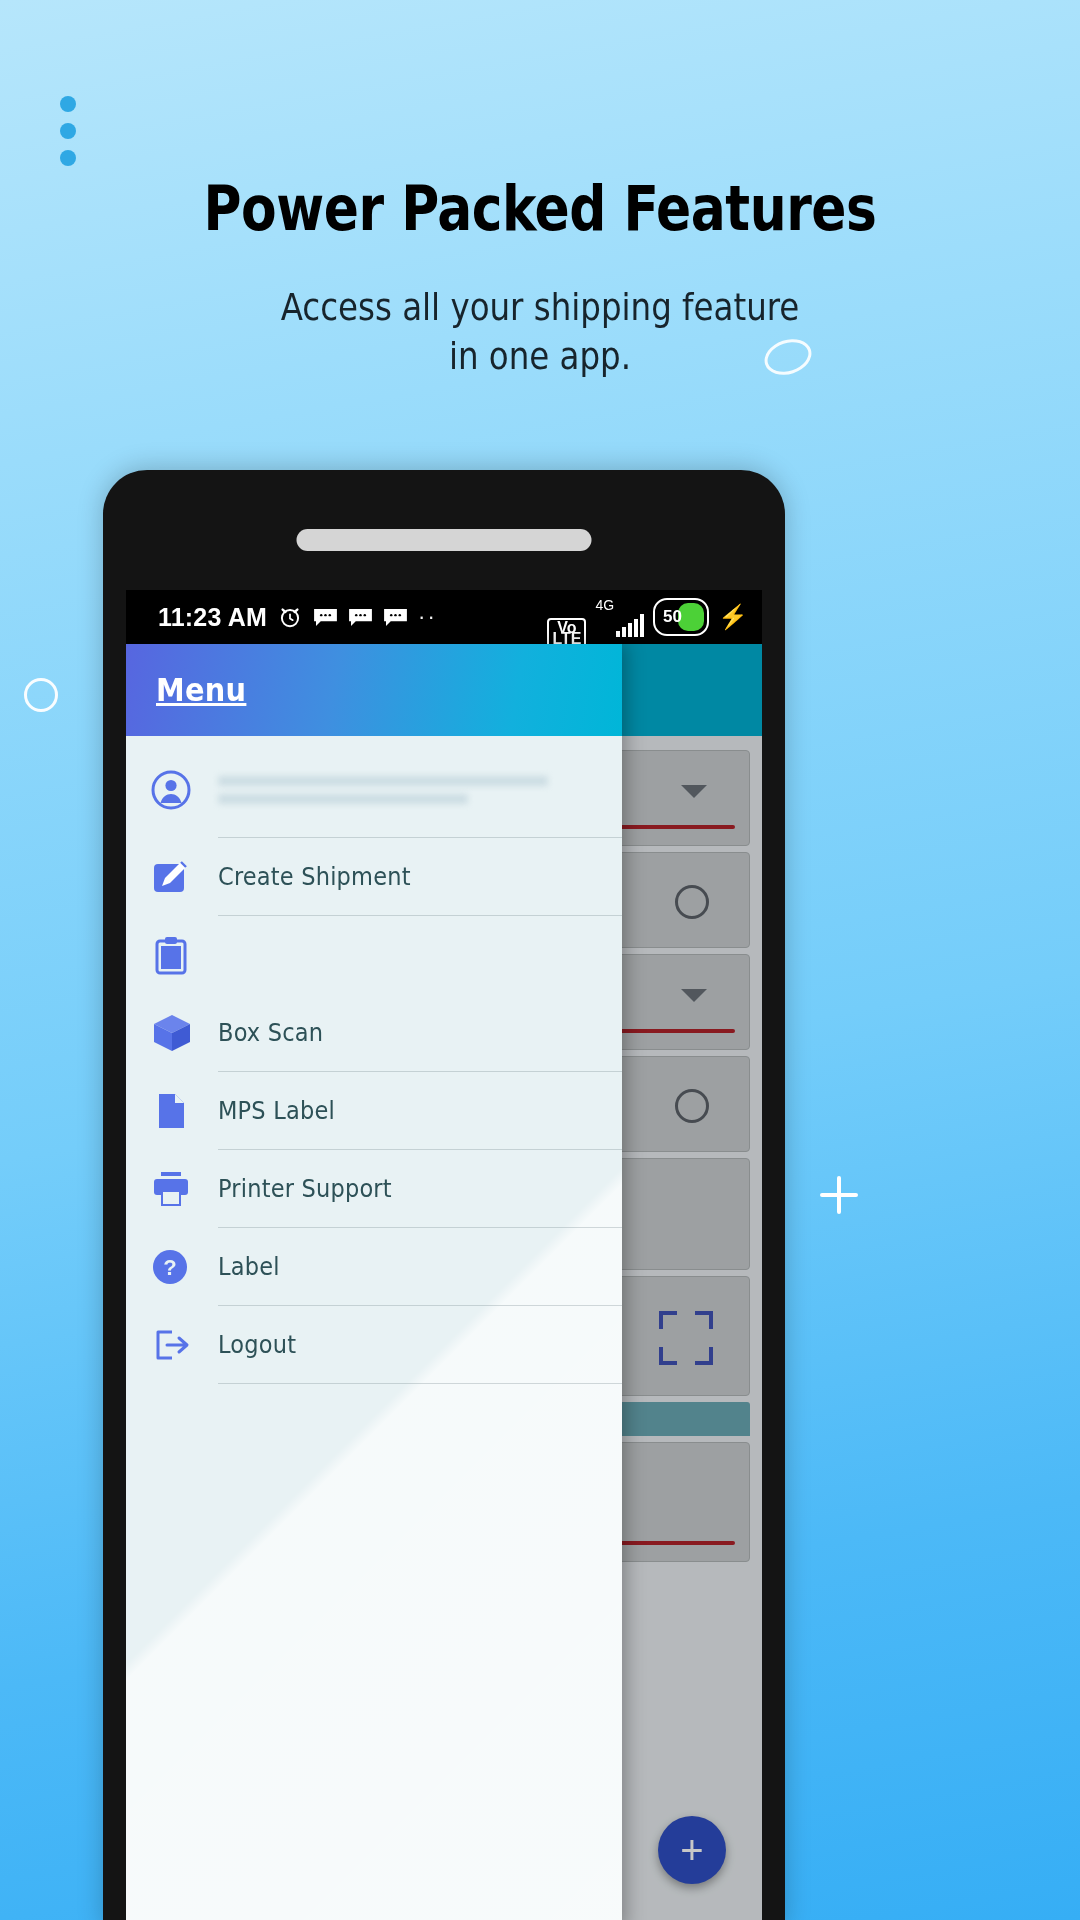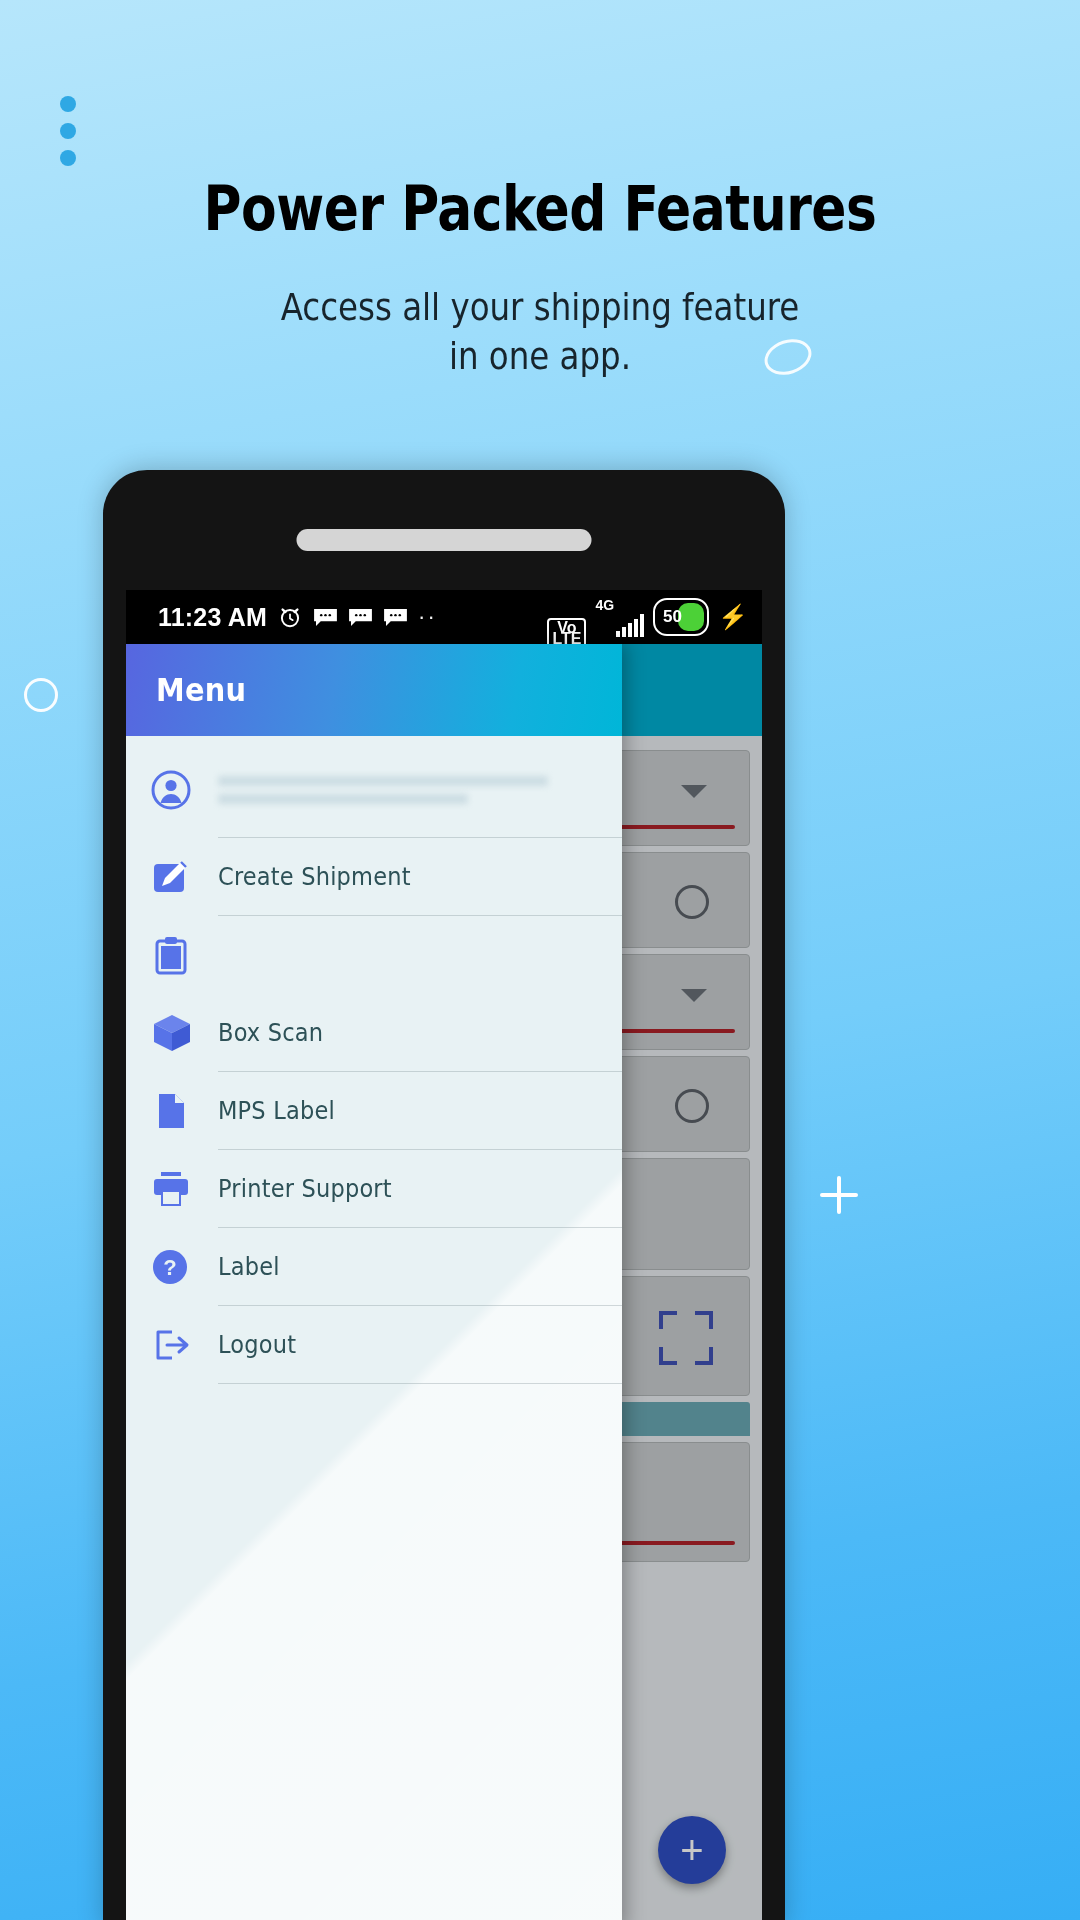--- a/index.html
+++ b/index.html
@@ -97,21 +97,21 @@
   .sb-right { display: flex; align-items: center; gap: 9px; }
   .icon-alarm { width: 26px; height: 26px; display:block; }
   .icon-msg { width: 25px; height: 19px; display:block; }
   .sb-dots { font-size: 22px; line-height: 10px; letter-spacing: 2px; opacity:.95; }
   .volte {
     border: 2px solid #ffffff; border-radius: 4px;
     font-size: 16px; font-weight: 700; line-height: 11px;
     padding: 2px 3px; text-align: center; margin-top: 32px;
   }
   .net { display: flex; align-items: flex-end; gap: 2px; }
-  .net-label { font-size: 14px; font-weight: 700; margin-bottom: 24px; }
+  .net-label { font-size: 14px; font-weight: 400; margin-bottom: 24px; }
   .bars { display: flex; align-items: flex-end; gap: 2px; height: 24px; }
   .bars span { width: 4px; background: #ffffff; display: block; }
   .bars span:nth-child(1){height:6px;} .bars span:nth-child(2){height:10px;}
   .bars span:nth-child(3){height:14px;} .bars span:nth-child(4){height:18px;}
   .bars span:nth-child(5){height:23px;}
   .battery {
     position: relative; width: 56px; height: 38px;
     border: 2px solid #ffffff; border-radius: 14px;
     display:flex; align-items:center; padding: 2px;
   }
@@ -174,21 +174,21 @@
     background: linear-gradient(135deg, rgba(255,255,255,0) 42%, rgba(255,255,255,.62) 43%, rgba(255,255,255,.70) 100%);
     pointer-events: none;
   }
   .drawer-header {
     height: 92px;
     background: linear-gradient(100deg, #5766e0 0%, #3f8fe0 42%, #12b0dd 78%, #00b6d8 100%);
     display: flex; align-items: center;
     padding-left: 30px;
   }
   .drawer-title { color: #ffffff; font-size: 32px; font-weight: 600; letter-spacing: .3px;
-    font-family: "DejaVu Sans Condensed", "Liberation Sans Narrow", "Liberation Sans", sans-serif; }
+    font-family: "DejaVu Sans Condensed", "Liberation Sans Narrow", "Liberation Sans", sans-serif; text-decoration: underline; }
 
   .menu-list { position: relative; z-index: 3; padding-top: 6px; }
   .menu-item {
     display: flex; align-items: center;
     height: 78px; padding-left: 24px;
   }
   .menu-icon { width: 62px; flex: 0 0 62px; display:flex; align-items:center; justify-content:flex-start; }
   .menu-icon svg { display:block; }
   .menu-text-wrap { flex: 1; height: 78px; display: flex; align-items: center;
     border-bottom: 1px solid rgba(120,140,145,.32); margin-left: 6px; padding-right: 2px; }

